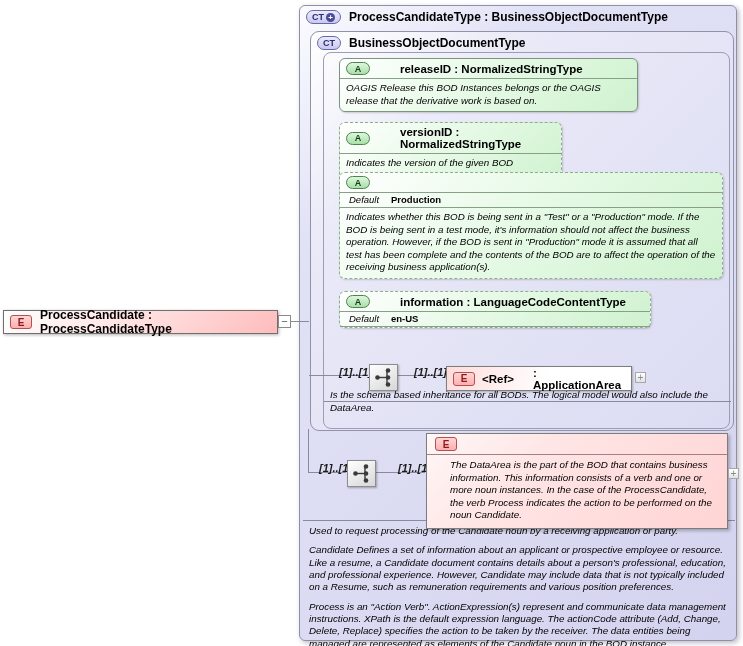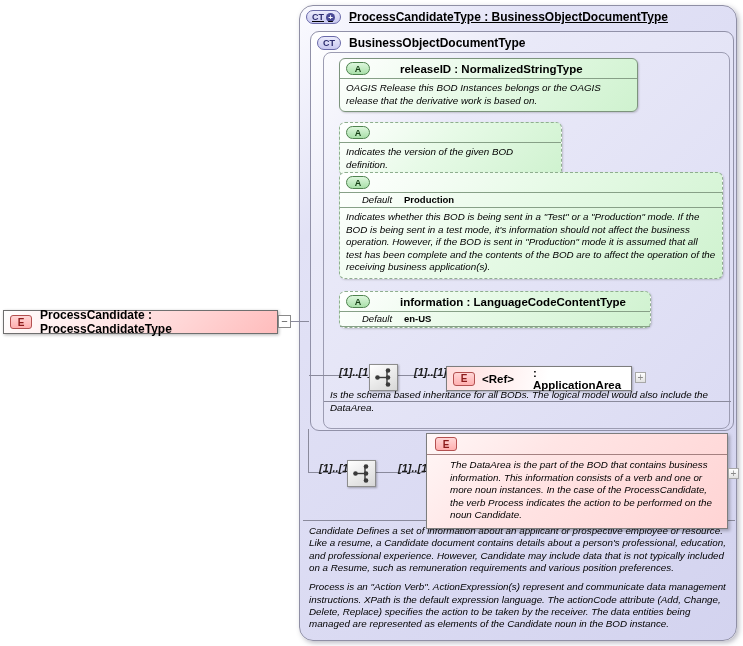--- a/index.html
+++ b/index.html
@@ -18,23 +18,23 @@
     background: linear-gradient(#ddf6dd, #a9e0a9); border: 1px solid #4e824e; border-radius: 7px; }
   .badge-e { width: 22px; height: 14px; font-size: 10px; color: #8c1a1a;
     background: linear-gradient(#ffd6d6, #ffafaf); border: 1px solid #b35050; border-radius: 3px; }
   .badge-ct { height: 14px; padding: 0 5px; font-size: 9px; color: #2c2c6e; gap: 2px;
     background: linear-gradient(#ebebfc, #c9c9f0); border: 1px solid #6868a8; border-radius: 8px; }
   .plus-circle { display: inline-block; width: 9px; height: 9px; border-radius: 50%;
     background: #4a4a96; color: #fff; font-size: 8px; line-height: 9px; text-align: center; font-weight: bold; }
 
   
   .ct-outer { position: absolute; left: 299px; top: 5px; width: 438px; height: 636px;
-    border: 1px solid #8f8fa5; border-radius: 14px;
+    border: 1px solid #8f8fa5; border-radius: 6px;
     background: linear-gradient(135deg, #fbfbff 0%, #e2e2f6 22%, #d3d3ef 100%);
-    box-shadow: 2px 2px 5px rgba(60,60,90,.35); text-decoration: underline; }
+    box-shadow: 2px 2px 5px rgba(60,60,90,.35); }
   .ct-header { display: flex; align-items: center; gap: 8px; padding: 4px 6px;
     font-weight: bold; font-size: 12px; }
 
   
   .ct-inner { position: absolute; left: 10px; top: 25px; width: 424px; height: 400px;
     border: 1px solid #9191a8; border-radius: 9px;
     background: linear-gradient(135deg, #ffffff 0%, #e9e9f8 28%, #dbdbf3 100%); }
 
   
   .content-frame { position: absolute; left: 12px; top: 20px; width: 407px; height: 377px;
@@ -42,21 +42,21 @@
 
   
   .attr-box { position: absolute; border: 1px solid #7d947d; border-radius: 6px;
     background: linear-gradient(135deg, #ffffff 0%, #e7fae7 45%, #cff2cf 100%);
     box-shadow: 1px 1px 2px rgba(0,0,0,.18); }
   .attr-box.optional { border: 1px dashed #8fae8f; }
   .attr-title { display: flex; align-items: center; gap: 6px; padding: 3px 6px;
     border-bottom: 1px solid #87a087; font-weight: bold; font-size: 11.5px; }
   .attr-title .t { flex: 1; margin-left: 24px; }
   .attr-title.centered .t { text-align: center; word-break: break-all; }
-  .default-row { display: flex; align-items: flex-end; padding: 1px 22px 2px;
+  .default-row { display: flex; align-items: flex-end; padding: 1px 9px 2px;
     border-bottom: 1px solid #87a087; font-size: 9.5px; }
   .default-row .dl { font-style: italic; width: 42px; }
   .default-row .dv { font-weight: bold; }
   .doc { padding: 3px 6px 4px; font-size: 9.8px; font-style: italic; line-height: 1.28; }
 
   
   .card { position: absolute; font-size: 11px; font-weight: bold; font-style: italic;
     color: #1c1c1c; z-index: 7; }
 
   
@@ -133,20 +133,21 @@
           <div class="attr-title">
             <span class="badge badge-a">A</span>
             <span class="t">releaseID : NormalizedStringType</span>
           </div>
           <div class="doc">OAGIS Release this BOD Instances belongs or the OAGIS release that the derivative work is based on.</div>
         </div>
 
         <div class="attr-box optional" style="left:15px; top:69px; width:223px;">
           <div class="attr-title">
             <span class="badge badge-a">A</span>
+            <span class="t">versionID : NormalizedStringType</span>
           </div>
           <div class="doc">Indicates the version of the given BOD definition.</div>
         </div>
 
         <div class="attr-box optional" style="left:15px; top:119px; width:384px;">
           <div class="attr-title centered">
             <span class="badge badge-a">A</span>
           </div>
           <div class="default-row">
             <span class="dl">Default</span>
@@ -211,20 +212,21 @@
         <span class="badge badge-e">E</span>
       </div>
       <div class="doc">The DataArea is the part of the BOD that contains business information. This information consists of a verb and one or more noun instances. In the case of the ProcessCandidate, the verb Process indicates the action to be performed on the noun Candidate.</div>
     </div>
     <div class="expand-btn" style="left:428px; top:462px;">
       <span>+</span>
     </div>
 
     <div class="sep" style="left:3px; top:514px; width:432px;"></div>
     <div class="footer-docs">
+      <p>Used to request processing of the Candidate noun by a receiving application or party.</p>
       <p>Candidate  Defines a set of information about an applicant or prospective employee or resource. Like a resume, a Candidate document contains details about a person's professional, education, and professional experience. However, Candidate may include data that is not typically included on a Resume, such as remuneration requirements and various position preferences.</p>
       <p>Process is an "Action Verb". ActionExpression(s) represent and communicate data management instructions. XPath is the default expression language. The actionCode attribute (Add, Change, Delete, Replace) specifies the action to be taken by the receiver. The data entities being managed are represented as elements of the Candidate noun in the BOD instance.</p>
     </div>
   </div>
 
   <div class="line h" style="left:291px; top:321px; width:18px;"></div>
   <div class="line h" style="left:309px; top:375px; width:57px;"></div>
   <div class="line h" style="left:395px; top:375px; width:48px;"></div>
   <div class="line v" style="left:308px; top:429px; height:43px;"></div>
   <div class="line h" style="left:308px; top:472px; width:38px;"></div>

